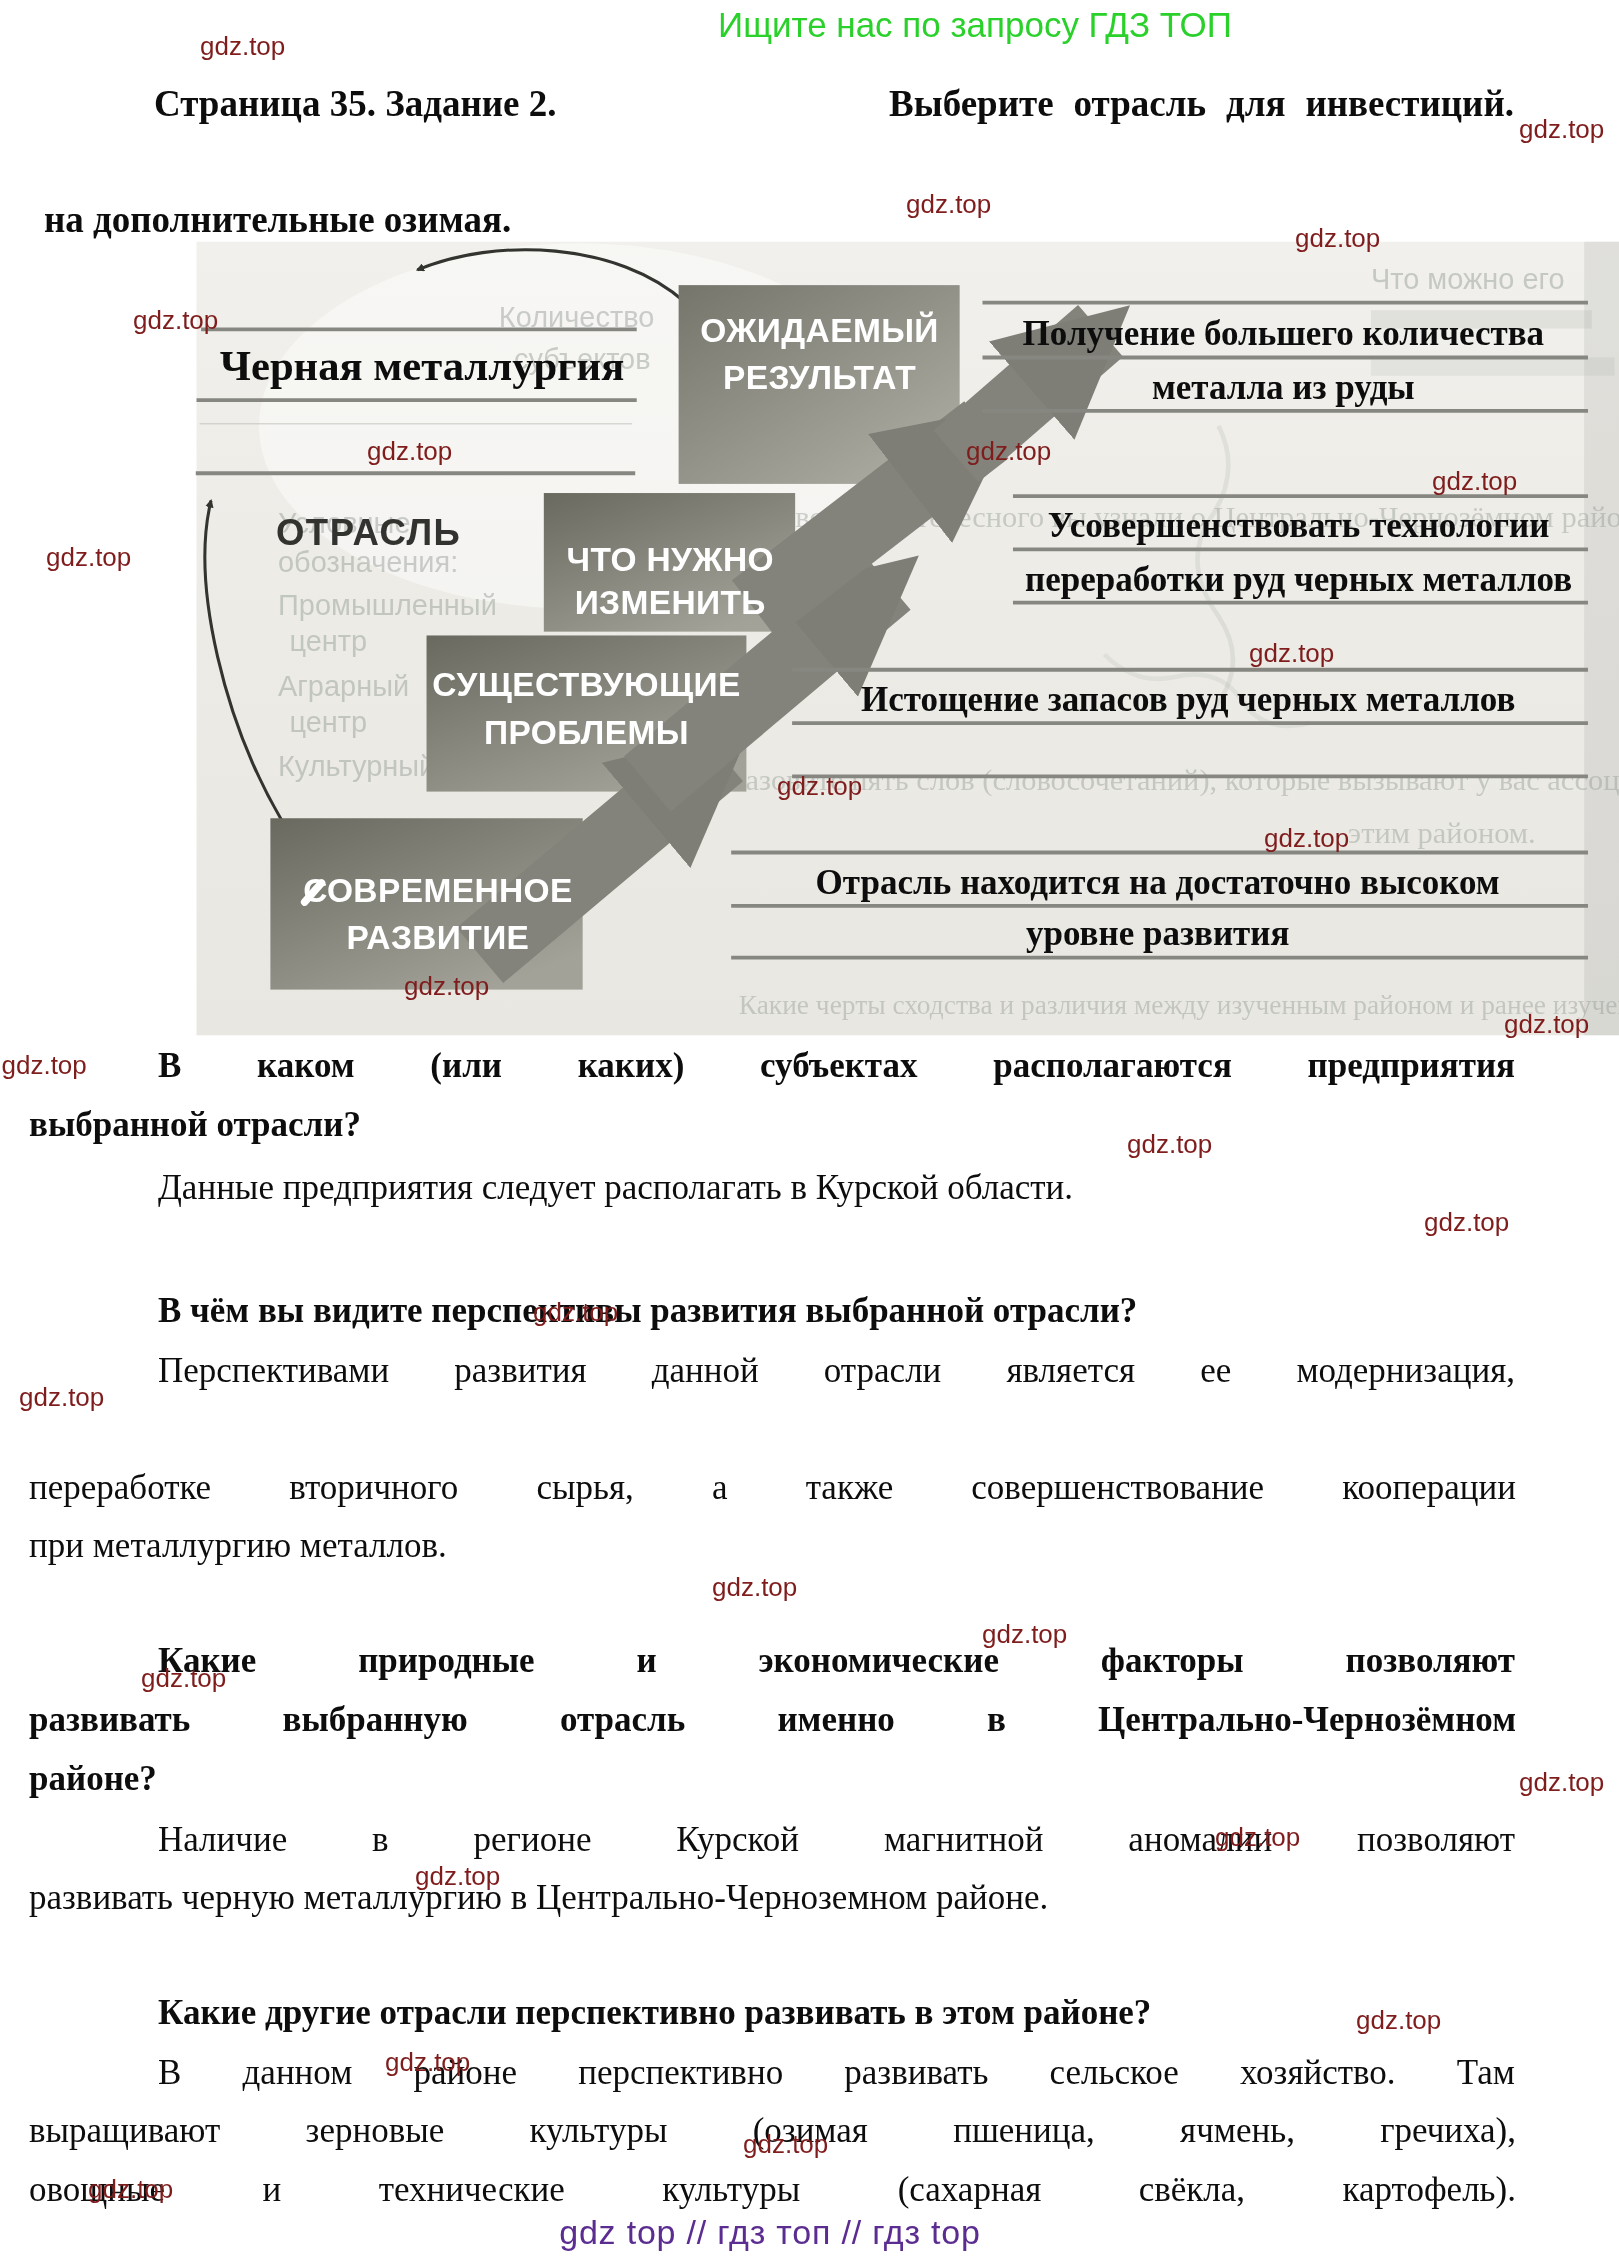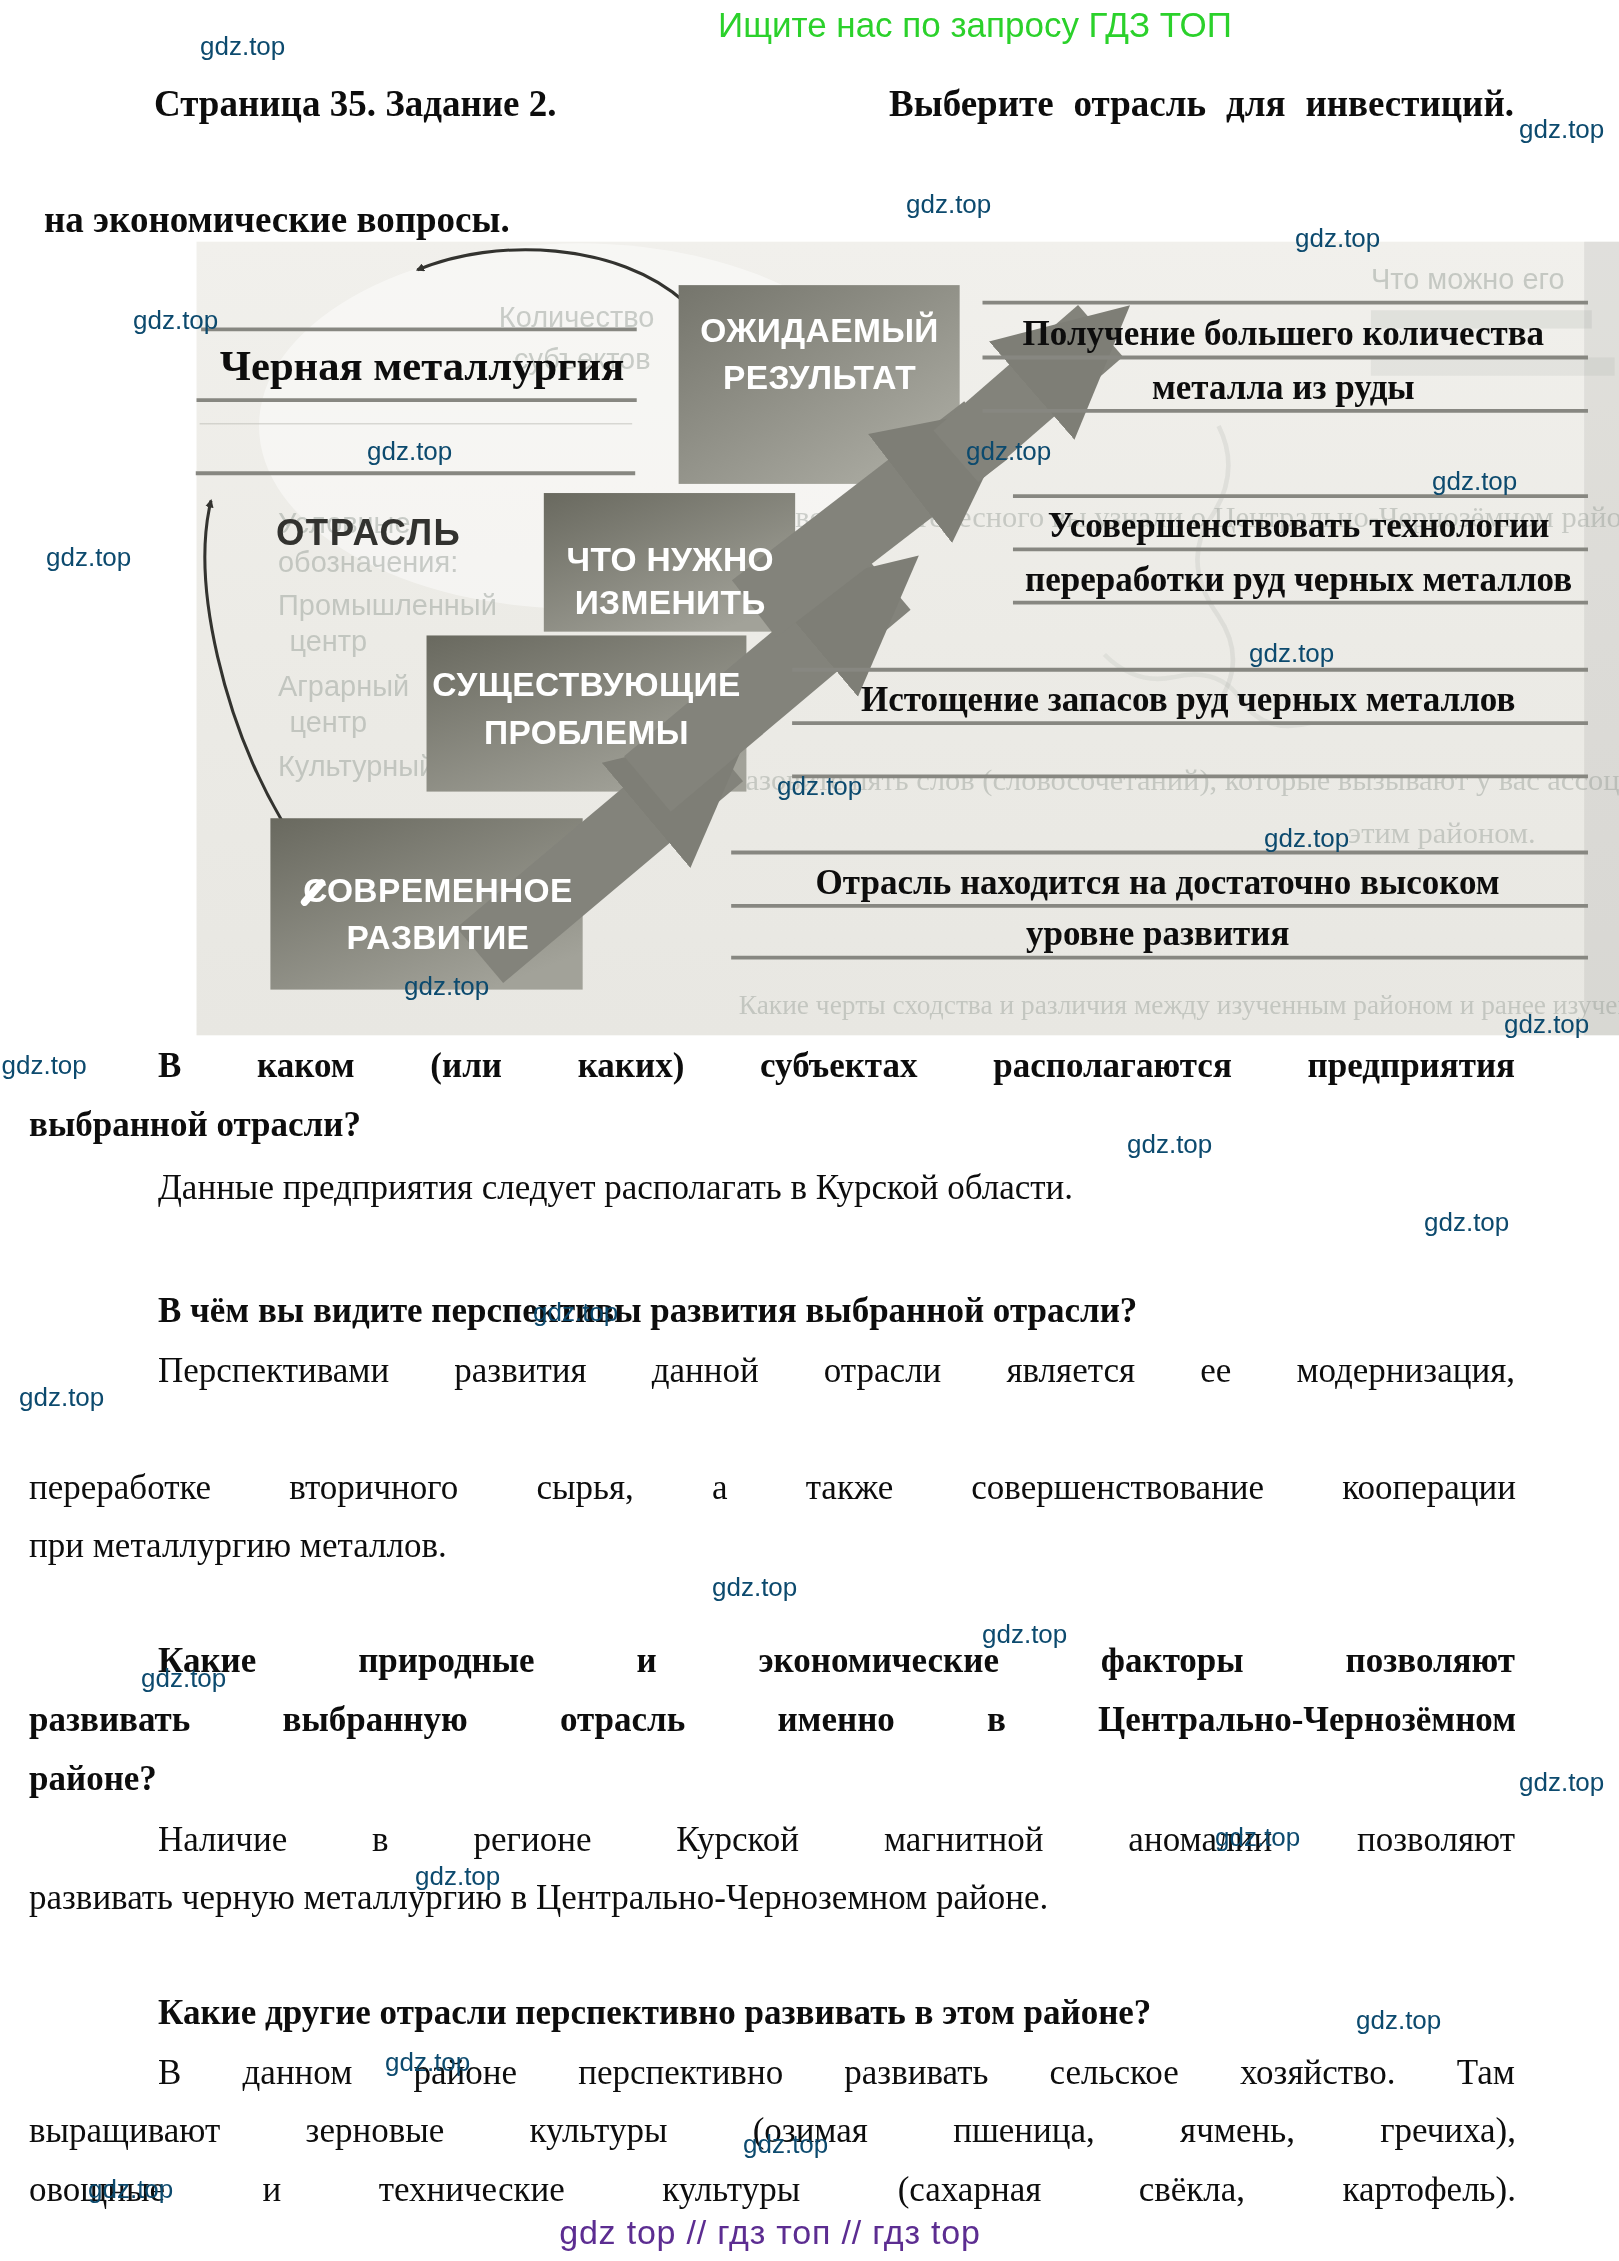--- a/index.html
+++ b/index.html
@@ -9,21 +9,21 @@
          font-family:"Liberation Sans",sans-serif;font-size:35px;font-weight:400;color:#2bd12b;}
   .tline{position:absolute;left:44px;width:1470px;font-weight:700;font-size:37px;white-space:nowrap;margin-top:12px;}
   .t1{top:70px;display:flex;justify-content:space-between;padding-left:110px;width:1360px;}
   .t1 .sp2{word-spacing:10.7px;}
   .just{text-align:justify;text-align-last:justify;white-space:normal;}
   .bline{position:absolute;left:29px;width:1487px;font-size:35px;line-height:47px;white-space:nowrap;}
   .bq{font-weight:700;}
   .ba{font-weight:400;}
   .jst{text-align:justify;text-align-last:justify;white-space:normal;}
   .ind{padding-left:129px;width:1357px;}
-  .wm{position:absolute;font-family:"Liberation Sans",sans-serif;font-size:26px;color:#0c4a6e;
+  .wm{position:absolute;font-family:"Liberation Sans",sans-serif;font-size:26px;color:#7f1d1d;
       white-space:nowrap;z-index:5;}
   .footer{position:absolute;left:0;top:2213px;width:1540px;text-align:center;
           font-family:"Liberation Sans",sans-serif;font-size:34px;font-weight:500;color:#5c2d91;letter-spacing:0.8px;}
   svg{position:absolute;left:0;top:228px;}
   svg text{font-family:"Liberation Serif",serif;}
   .stepLabel{font-family:"Liberation Sans",sans-serif;font-weight:700;fill:#ffffff;font-size:44px;letter-spacing:0.5px;}
   .ansTxt{font-weight:700;font-size:46px;fill:#0d0d0d;}
   .bleed{font-family:"Liberation Sans",sans-serif;fill:#9aa29b;opacity:0.5;font-size:38px;}
   .bleedSer{font-family:"Liberation Serif",serif;fill:#8d958e;opacity:0.4;font-size:40px;}
 </style>
@@ -31,21 +31,21 @@
 <body>
 
 <div class="page">
 
   <div class="promo">Ищите нас по запросу ГДЗ ТОП</div>
 
   <div class="tline t1">
     <span>Страница 35. Задание 2.</span>
     <span class="sp2">Выберите отрасль для инвестиций.</span>
   </div>
-  <div class="tline" style="top:186px">на экономические вопросы.</div>
+  <div class="tline" style="top:186px">на дополнительные озимая.</div>
 
   <svg width="1620" height="853" viewBox="0 300 2127 1120">
     <defs>
       <linearGradient id="gScan" x1="0" y1="0" x2="0" y2="1">
         <stop offset="0" stop-color="#f1f0ec"></stop>
           <stop offset="0.5" stop-color="#ecebe6"></stop>
           <stop offset="1" stop-color="#e8e7e2"></stop>
       </linearGradient>
       <linearGradient id="gBox" x1="0" y1="0" x2="0.7" y2="1">
         <stop offset="0" stop-color="#69695f"></stop>

